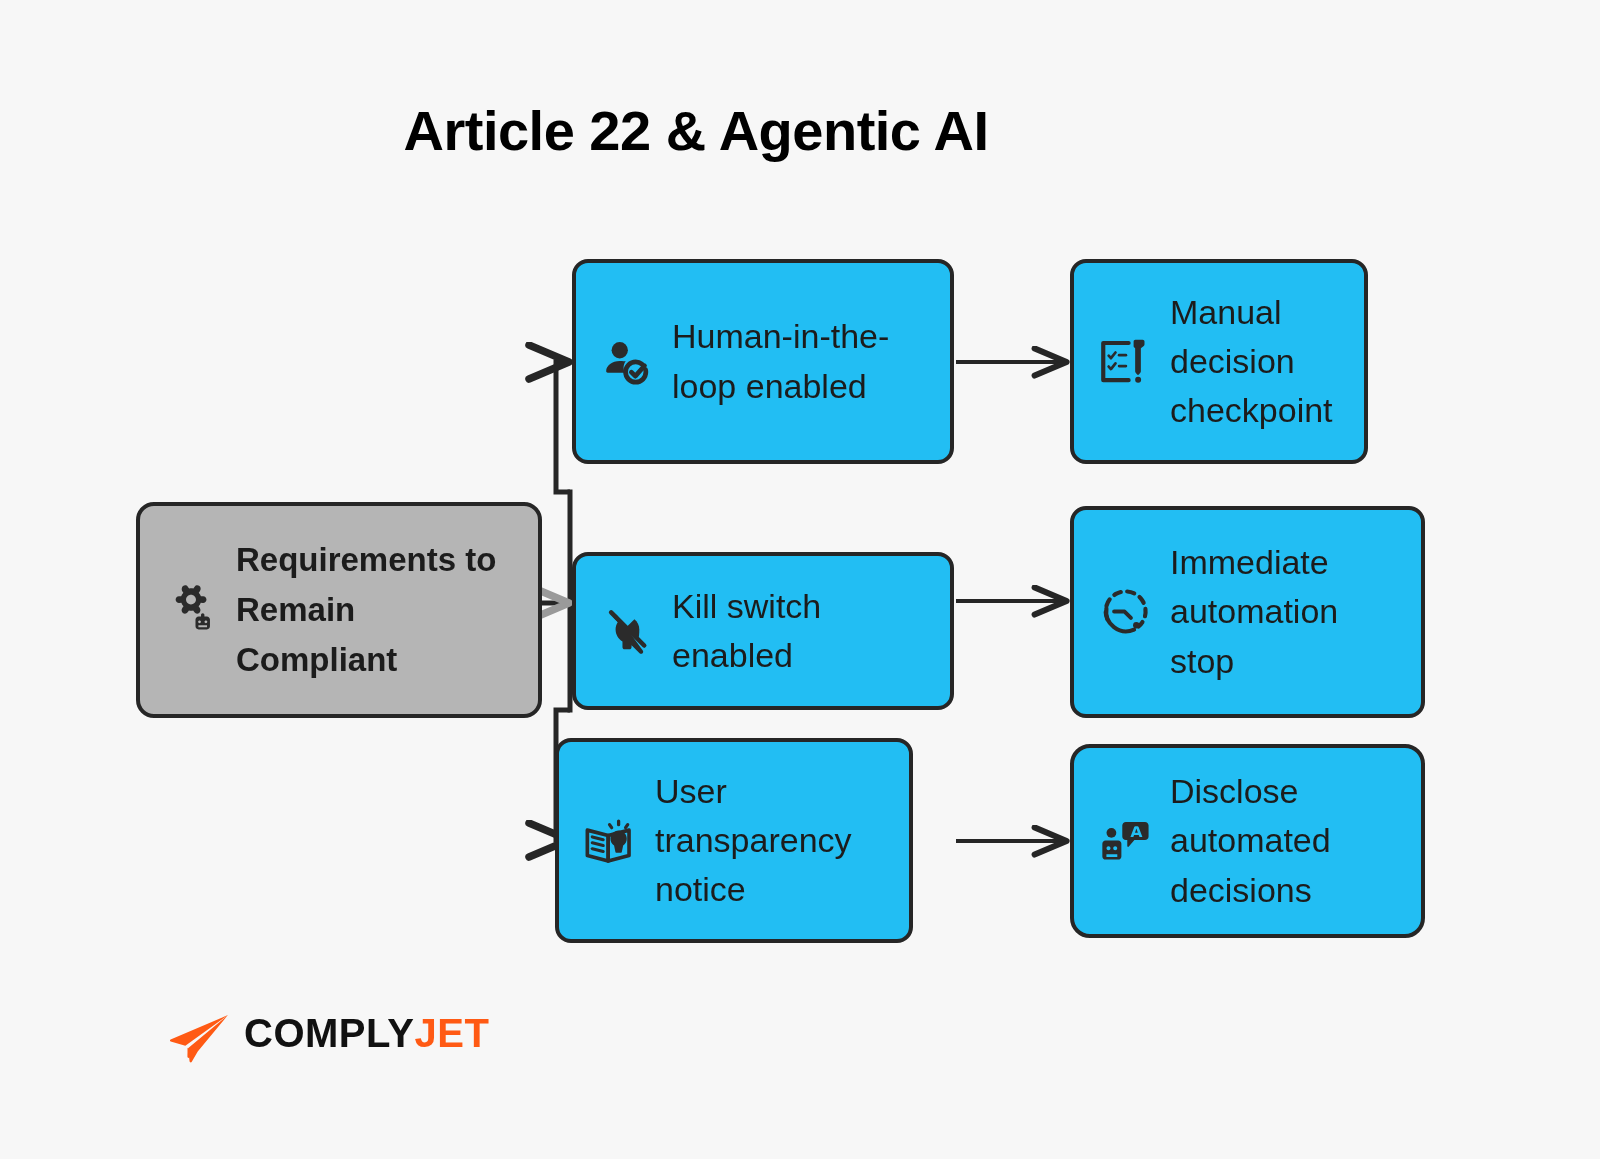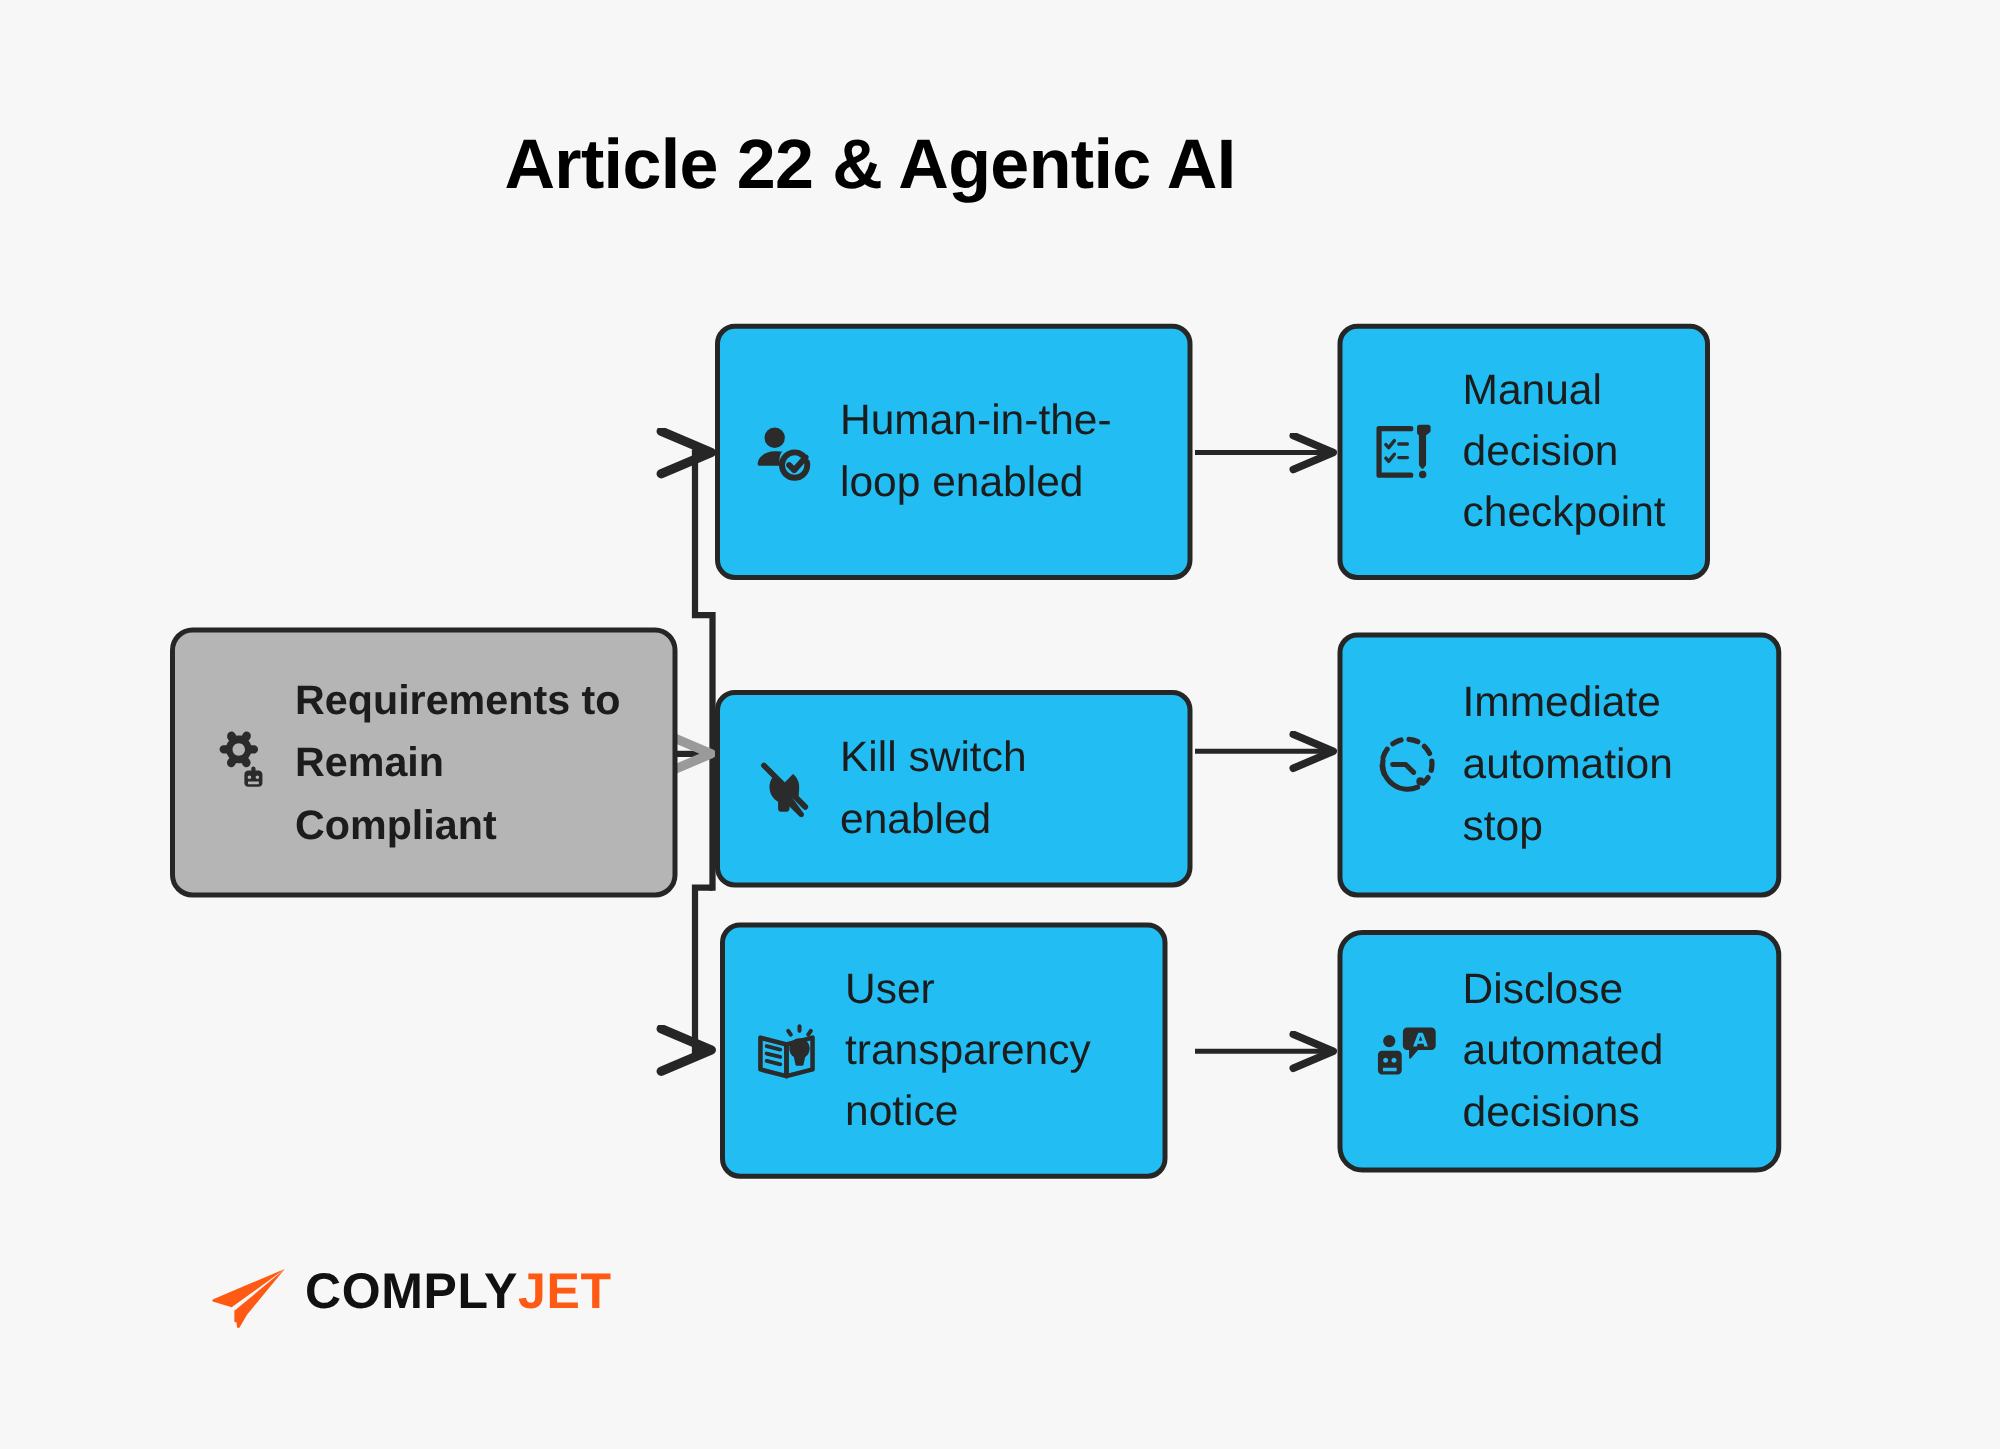--- a/index.html
+++ b/index.html
@@ -89,21 +89,21 @@
   }
   .node.root .node-label {
     font-weight: bold;
     font-size: 33px;
     line-height: 1.52;
   }
 
   
   #node-hitl      { left: 572px; top: 259px; width: 382px; height: 205px; }
   #node-kill      { left: 572px; top: 522px; width: 382px; height: 158px; margin-top: 30px; }
-  #node-notice    { left: 576px; top: 738px; width: 358px; height: 205px; }
+  #node-notice    { left: 555px; top: 738px; width: 358px; height: 205px; }
   
   #node-checkpoint{ left: 1070px; top: 259px; width: 298px; height: 205px; }
   #node-stop      { left: 1070px; top: 506px; width: 355px; height: 212px; }
   #node-disclose  { left: 1070px; top: 744px; width: 355px; height: 194px; border-radius: 20px; }
 
   
   #logo {
     position: absolute;
     left: 168px;
     top: 1013px;

